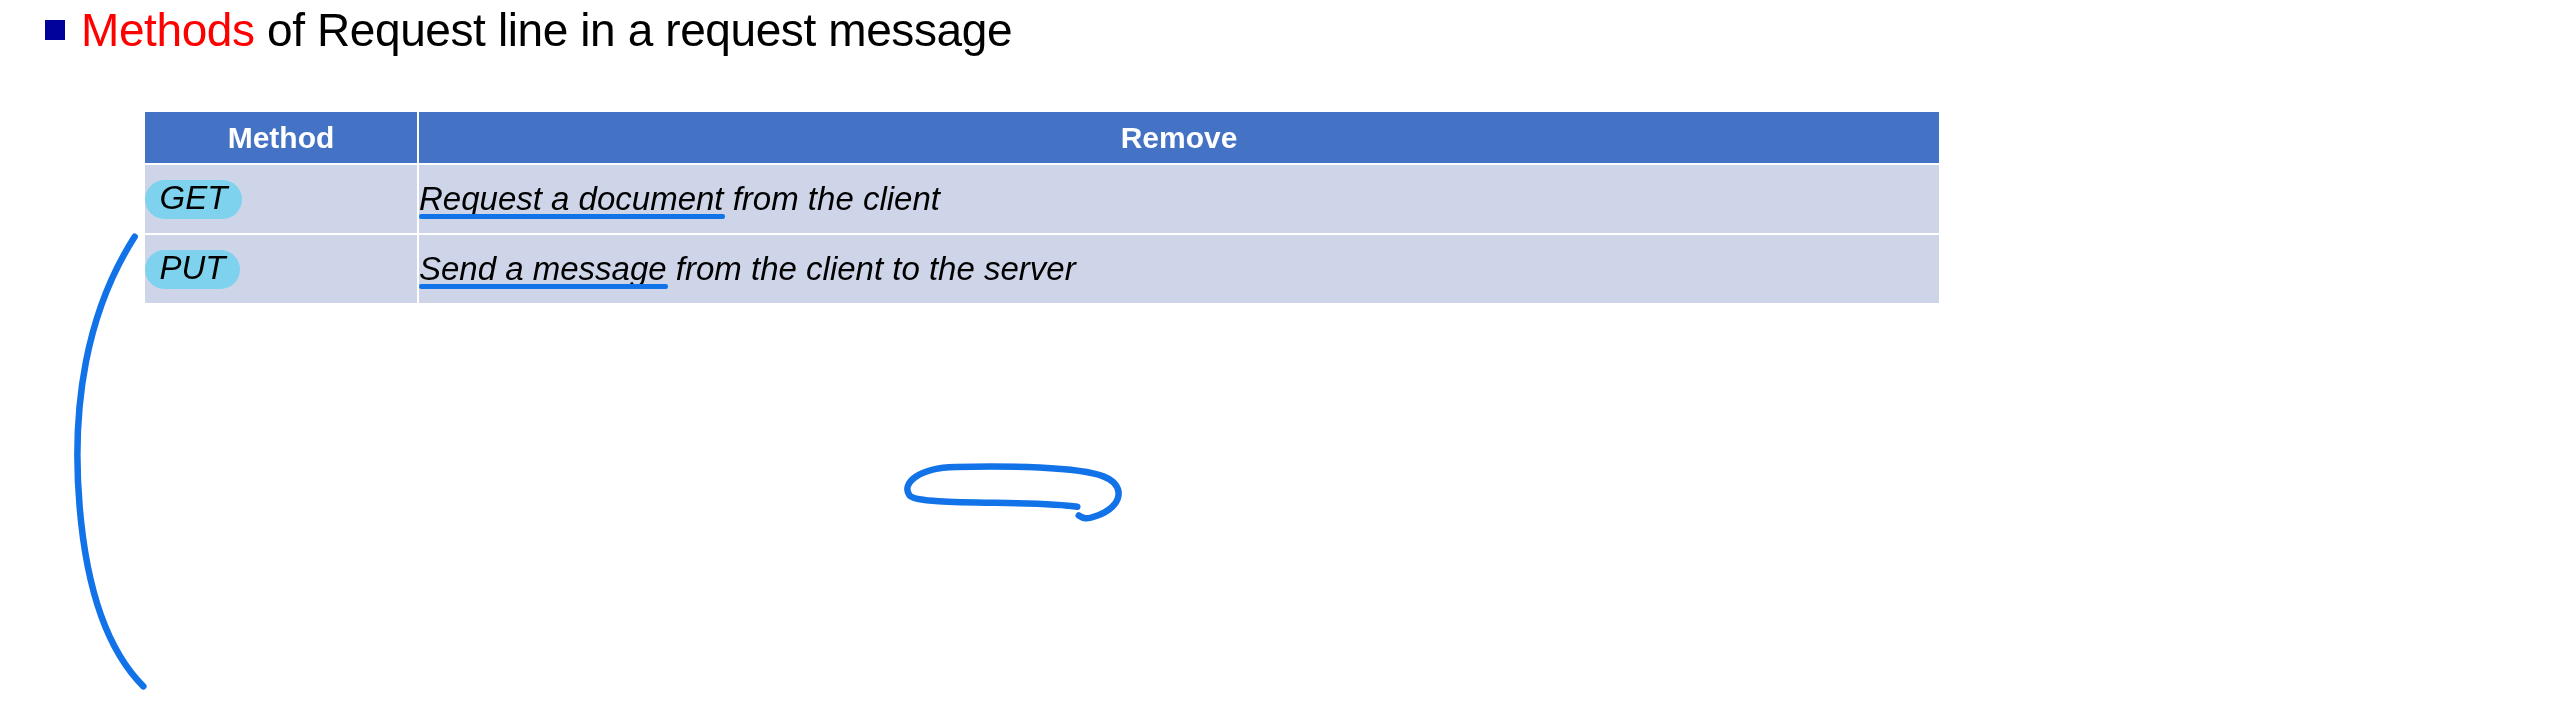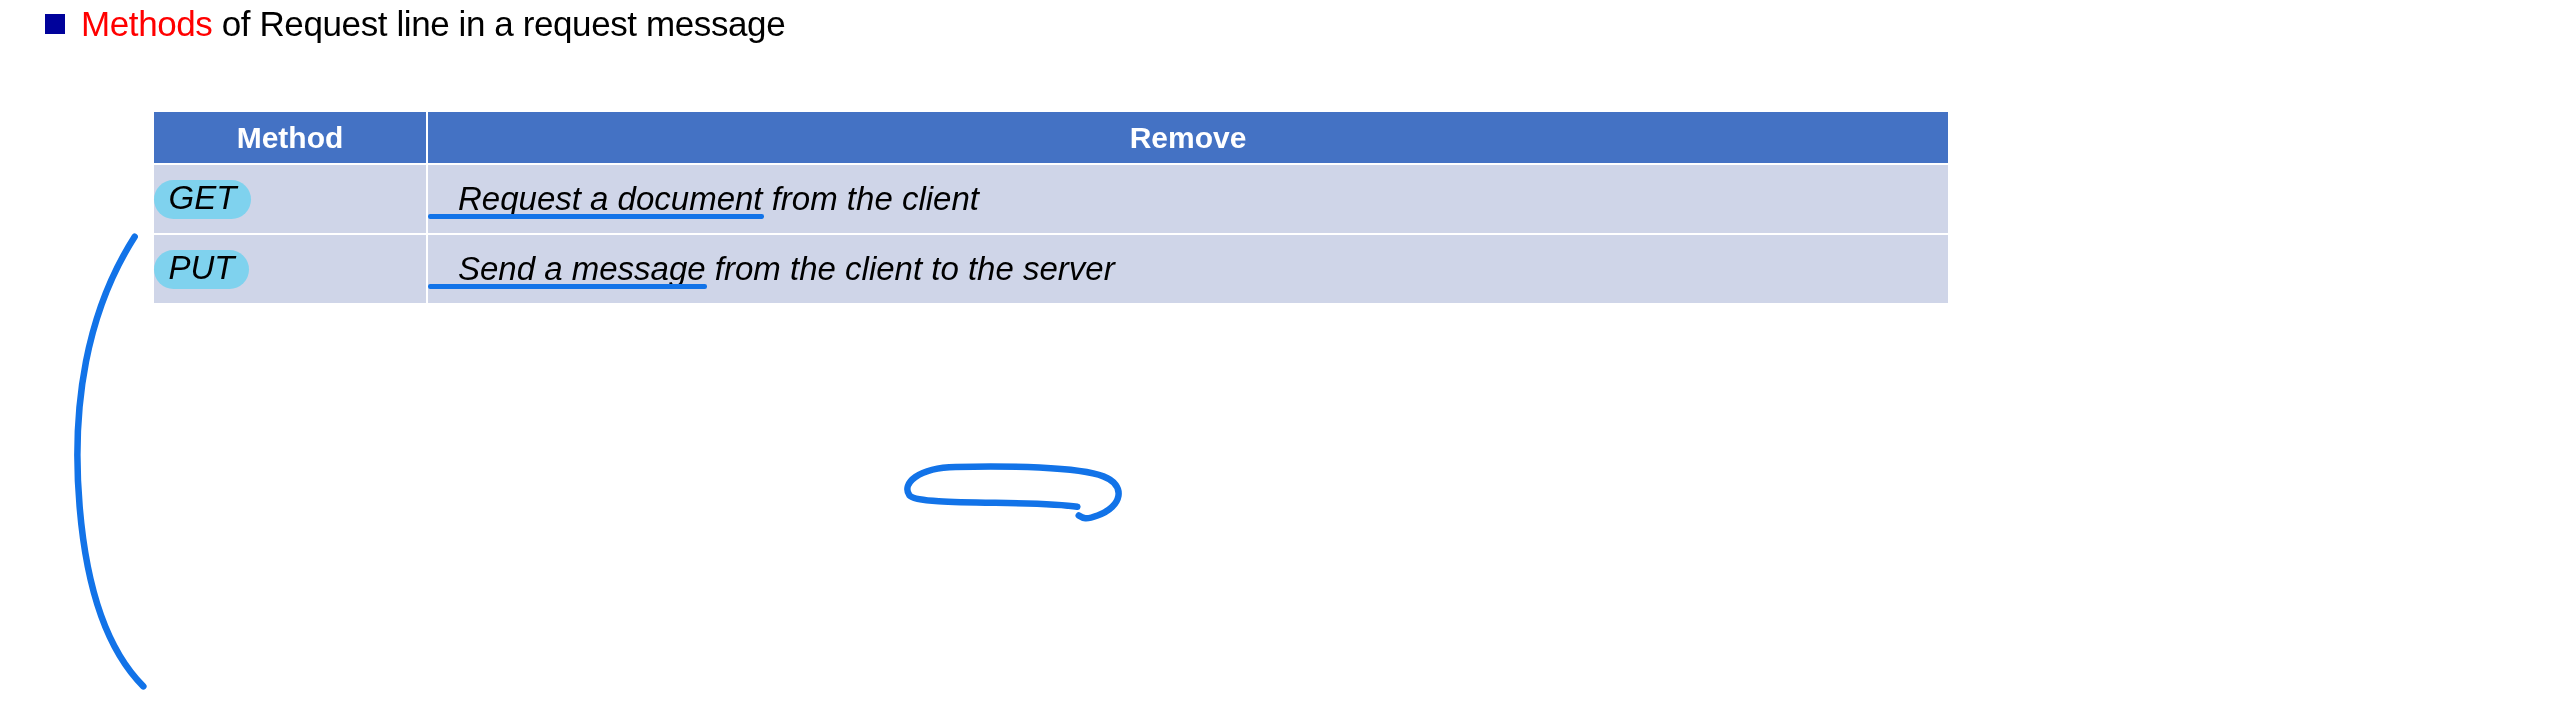--- a/index.html
+++ b/index.html
@@ -27,33 +27,33 @@
   }
   #slide-title .bullet-square {
     width: 20px;
     height: 20px;
     background: #00029B;
     display: inline-block;
     margin-right: 16px;
     flex: 0 0 auto;
   }
   #slide-title .title-text {
-    font-size: 35px;
+    font-size: 46px;
     line-height: 1.05;
     color: #000000;
     letter-spacing: -0.4px;
   }
   #slide-title .title-accent {
     color: #FF0000;
   }
 
   
   #methods-table {
     position: absolute;
-    left: 152px;
+    left: 143px;
     top: 110px;
     width: 1798px;
     border-collapse: separate;
     border-spacing: 2.9px 2.9px;
     table-layout: fixed;
   }
   #methods-table th,
   #methods-table td {
     padding: 0;
     margin: 0;
@@ -98,21 +98,20 @@
     border-radius: 32px;
     padding: 1.4px 14.5px 4.3px 14.5px;
     line-height: 1.0;
   }
   tbody tr.band-light .method-pill { background: #83DCF2; }
 
   
   .hl-underline {
     position: relative;
     display: inline-block;
-    padding-left: 30px;
   }
   .hl-underline::after {
     content: "";
     position: absolute;
     left: 0;
     right: -1.4px;
     bottom: -0.7px;
     height: 5px;
     background: #1273E8;
     border-radius: 2.2px;

